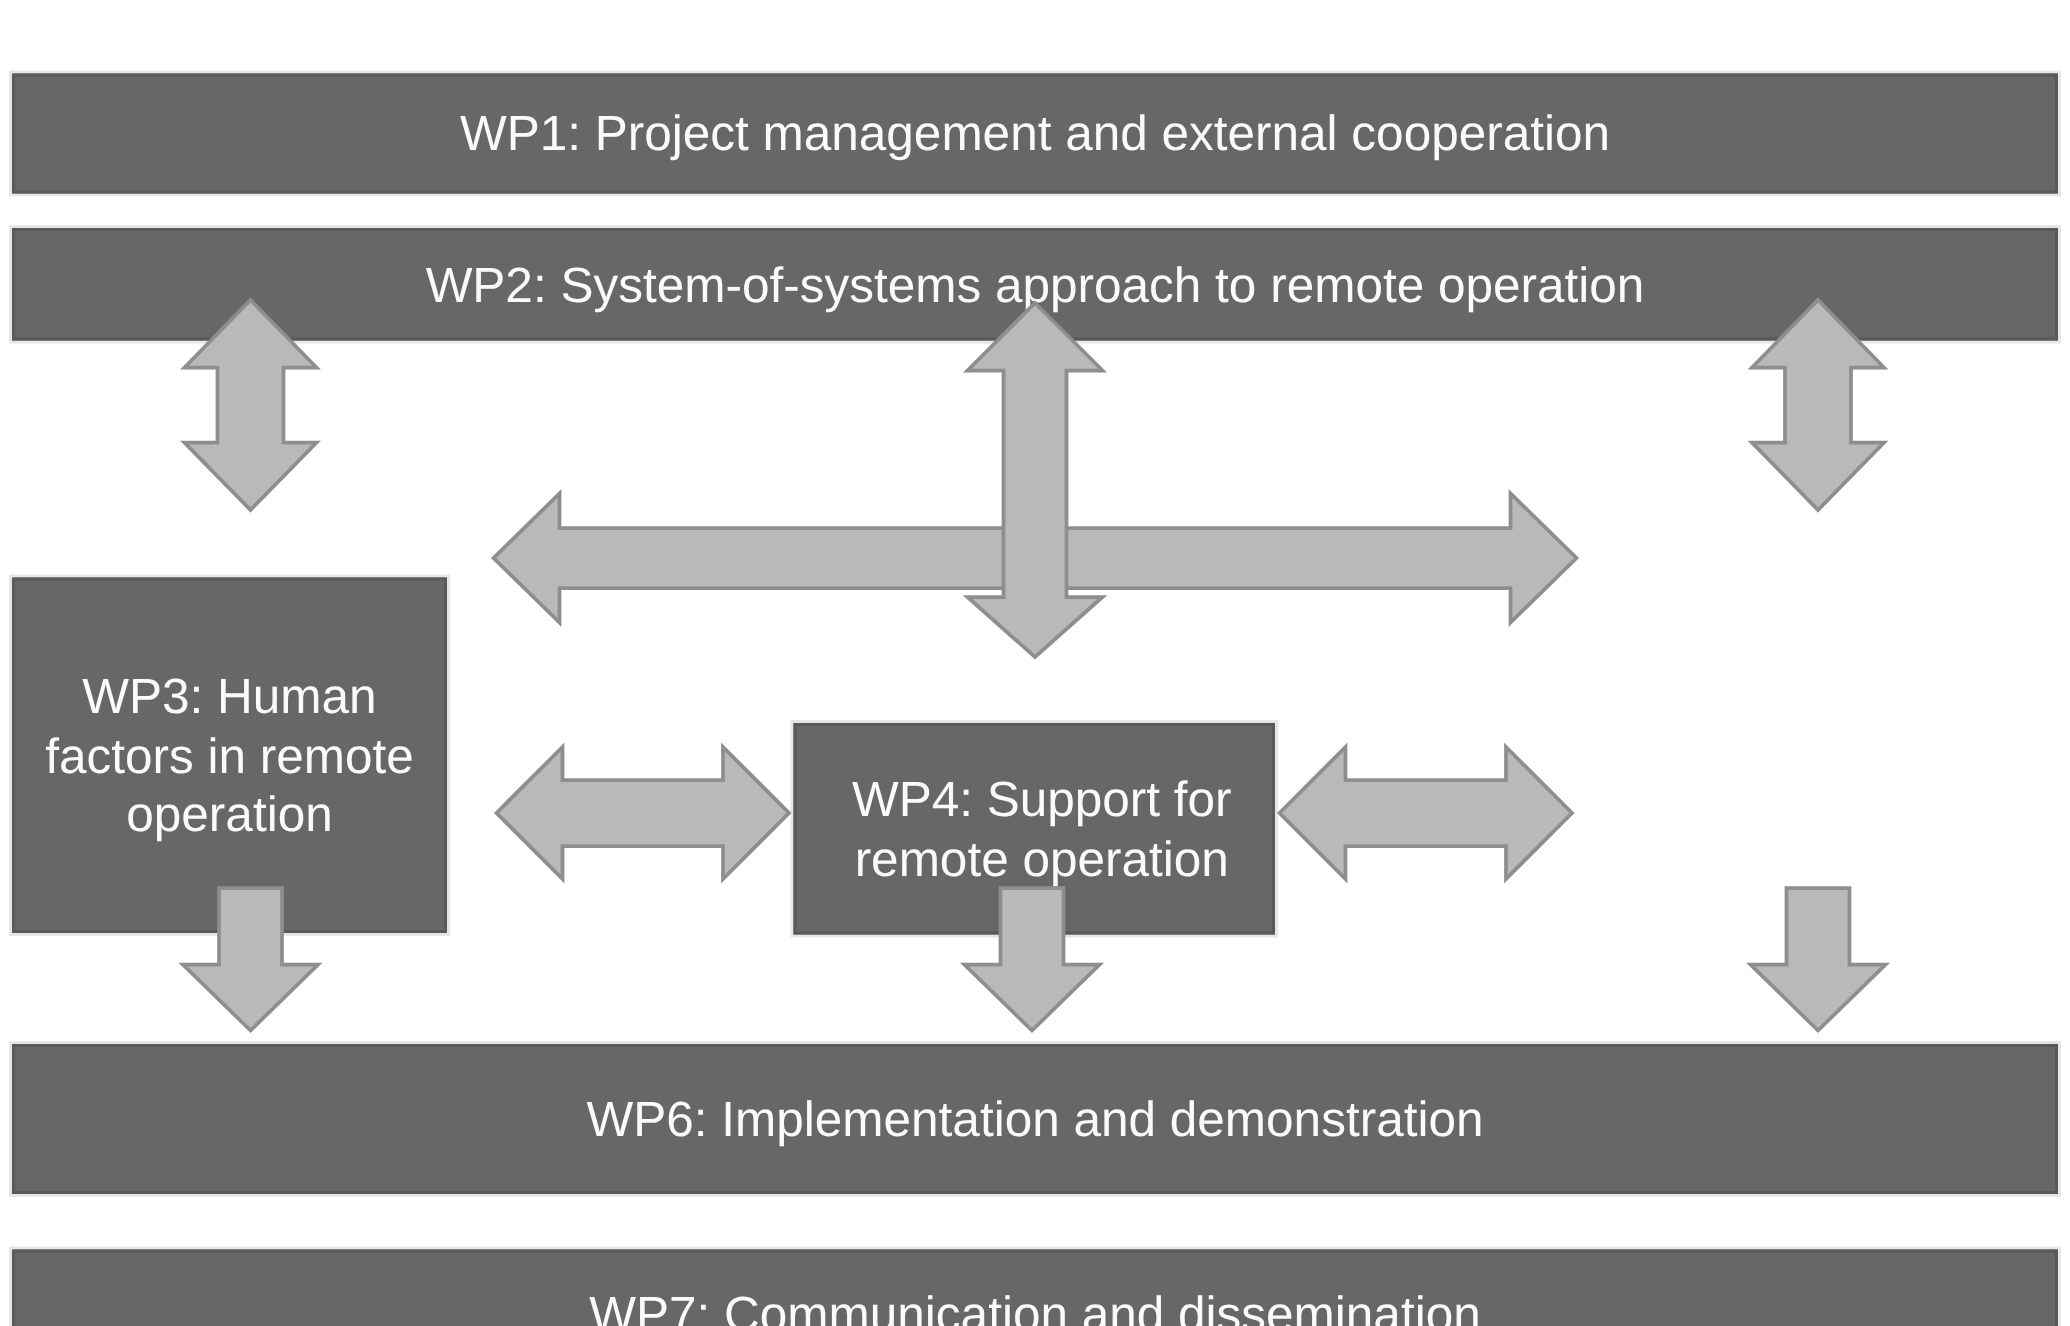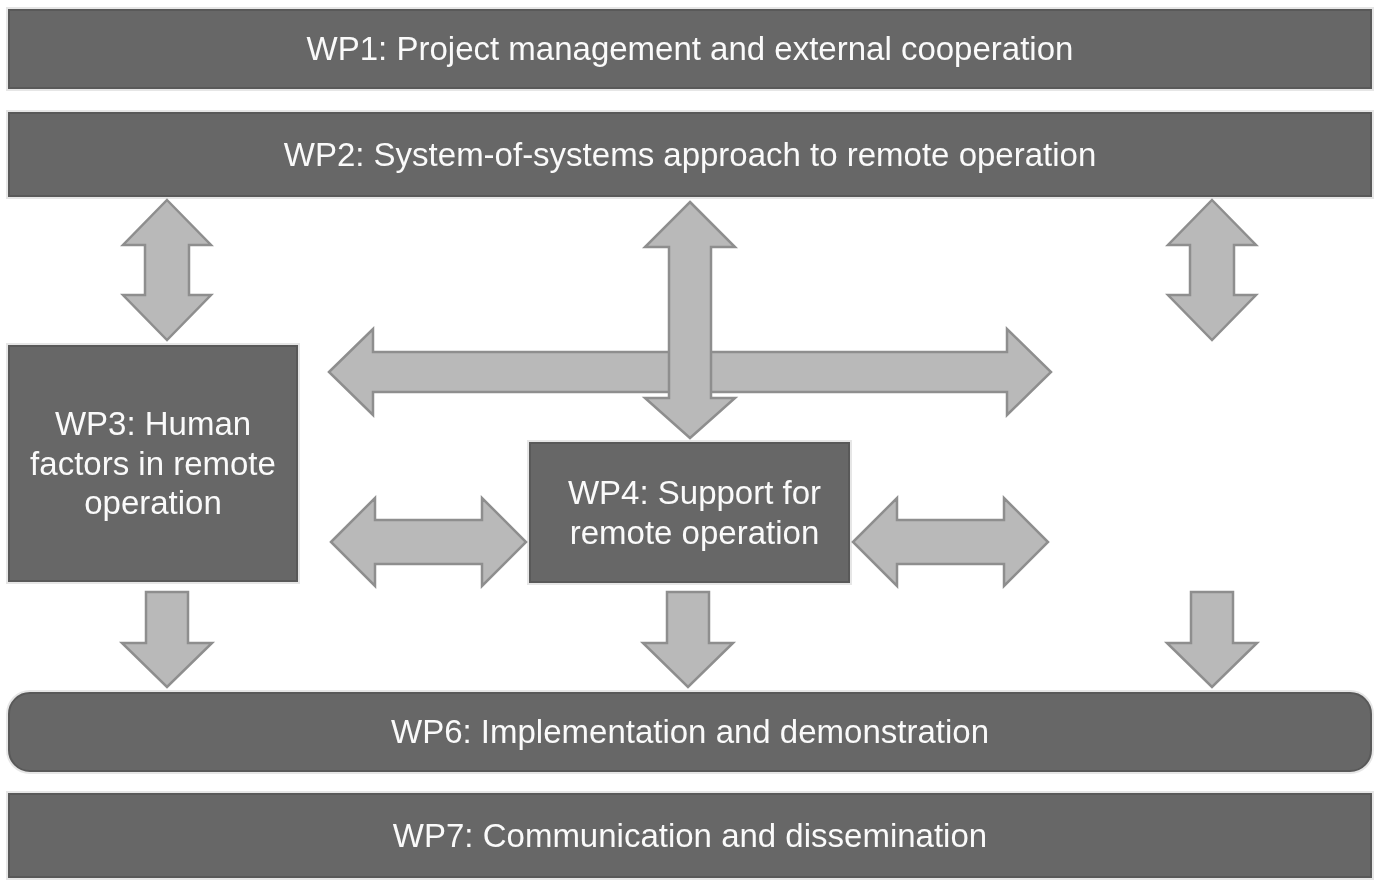--- a/index.html
+++ b/index.html
@@ -26,27 +26,28 @@
     border: 2px solid var(--box-border);
     box-shadow: 0 0 0 2px rgba(200,200,200,0.45);
     color: var(--box-text);
     font-size: 33px;
     line-height: 1.21;
     display: flex;
     align-items: center;
     justify-content: center;
     text-align: center;
     padding: 0 6px;
+    margin-top: 40px;
   }
   #wp1 { left: 8px;    top: 9px;   width: 1364px; height: 80px;  }
-  #wp2 { left: 8px;    top: 112px; width: 1364px; height: 85px;  }
+  #wp2 { left: 8px;    top: 112px; width: 1364px; height: 75px;  }
   #wp3 { left: 8px;    top: 345px; width: 290px;  height: 237px; }
   #wp4 { left: 529px;  top: 442px; width: 321px;  height: 141px; padding-left: 16px; }
   #wp5 { left: 1053px; top: 345px; width: 318px;  height: 237px; }
-  #wp6 { left: 8px;    top: 692px; width: 1364px; height: 80px; border-radius: 22px;  }
+  #wp6 { left: 8px;    top: 656px; width: 1364px; height: 100px;  }
   #wp7 { left: 8px;    top: 793px; width: 1364px; height: 85px;  }
   svg.arrows {
     position: absolute;
     left: 0; top: 0;
     width: 1380px; height: 884px;
     pointer-events: none;
   }
   svg.arrows polygon {
     fill: var(--arrow-fill);
     stroke: var(--arrow-border);

